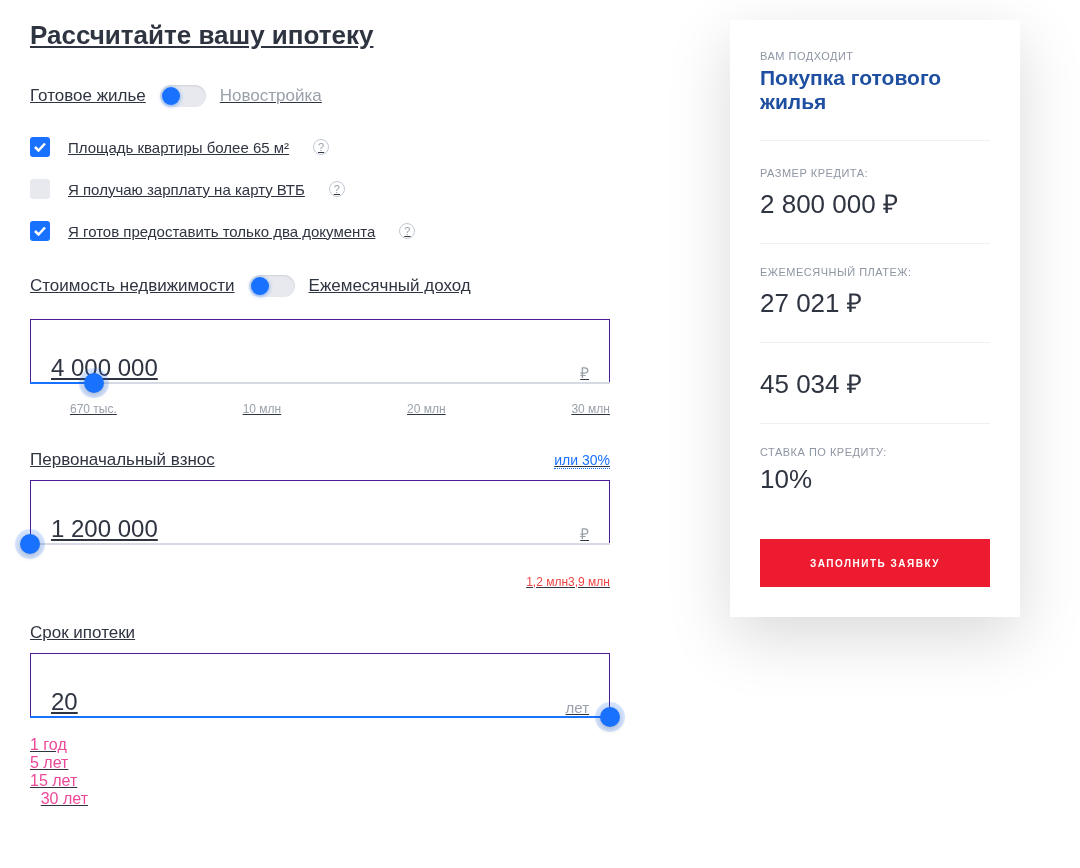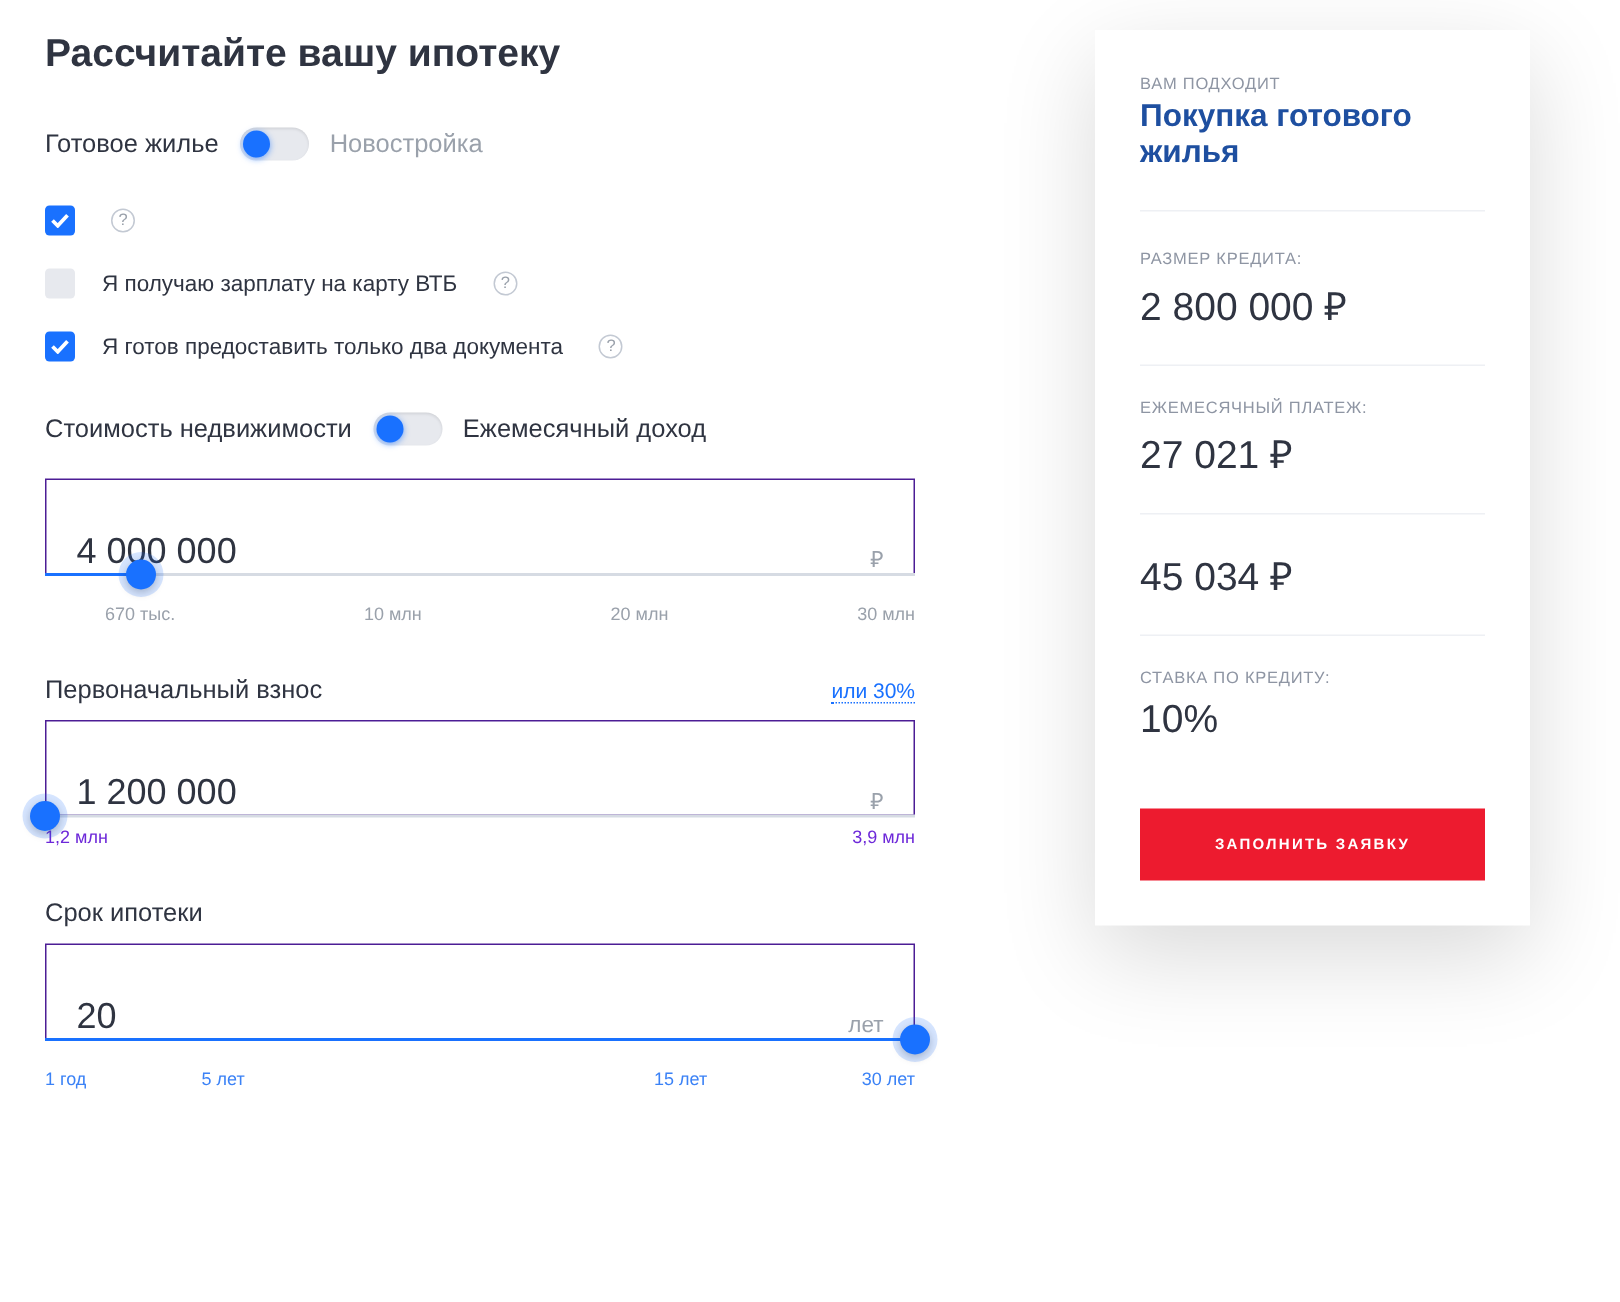--- a/index.html
+++ b/index.html
@@ -1,18 +1,18 @@
 <!DOCTYPE html>
 <html><head>
 <meta charset="utf-8">
 <style>
   * { box-sizing: border-box; margin: 0; padding: 0; }
   html, body { font-family: -apple-system, BlinkMacSystemFont, "Segoe UI", Arial, sans-serif; background:#fff; color:#2f3441; }
   .page { width:1080px; padding: 20px 30px 100px 30px; display:flex; gap:120px; align-items:flex-start;}
-  .left { width:580px; }
+  .left { width:580px;text-decoration:underline; }
   .right { width:290px; background:#fff; box-shadow:0 20px 60px rgba(0,0,0,.15); padding:30px 30px 30px 30px;}
   h1 { font-size:26px; font-weight:700; color:#2f3441; margin-bottom:34px;}
   
   .toggle-row { display:flex; align-items:center; gap:14px; font-size:17px; margin-bottom:30px;}
   .toggle-row .inactive { color:#9aa1ab; }
   .toggle {
     width:46px; height:22px; border-radius:11px; background:#e7e9ee;
     position:relative; display:inline-block; vertical-align:middle;
     box-shadow: inset 0 1px 2px rgba(0,0,0,.1);
   }
@@ -38,34 +38,34 @@
   .input-box { border:1px solid #4c1d95; height:64px; display:flex; align-items:flex-end; padding:0 20px; position:relative; }
   .input-val { font-size:24px; color:#2f3441; flex:1; }
   .unit { font-size:15px; color:#9aa1ab;}
   .track { height:2px; background:#d6dbe3; position:relative; margin-top:-1px;}
   .track .fill { position:absolute; left:0; top:0; height:2px; background:#1971ff;}
   .handle {
     position:absolute; width:20px; height:20px; border-radius:50%; background:#1971ff;
     top:-9px; margin-left:-10px; box-shadow:0 0 0 5px rgba(25,113,255,.18), 0 2px 6px rgba(0,0,0,.25);
   }
   .ticks { display:flex; justify-content:space-between; font-size:12px; color:#9aa1ab; margin-top:18px;margin-left:40px;}
-  .ticks2 { display:flex; justify-content:space-between; font-size:12px; color:#6d28d9; margin-top:6px;}
+  .ticks2 { display:flex; justify-content:flex-end; font-size:12px; color:#ef4444; margin-top:30px;}
   
   .right .small { font-size:11px; letter-spacing:.5px; color:#8e95a3; text-transform:uppercase;}
   .right .title { font-size:21px; color:#1e4fa0; font-weight:600; margin-top:4px; padding-bottom:26px; border-bottom:1px solid #eef0f4; margin-bottom:26px;}
   .right .item { padding-bottom:22px; border-bottom:1px solid #eef0f4; margin-bottom:22px;}
   .right .item:last-of-type { border-bottom:none;}
   .right .val { font-size:26px; color:#2f3441; margin-top:6px; font-weight:400;}
   .btn {
     width:100%; height:48px; background:#ed1b2f; color:#fff; text-transform:uppercase;
     letter-spacing:1.5px; font-size:10px; border:none; font-weight:600; margin-top:4px;
     display:flex; align-items:center; justify-content:center;
   }
   
-  .term-ticks { display:flex; font-size:12px; color:#3b82f6; margin-top:18px; }
+  .term-ticks { display:flex; font-size:16px; color:#ec4899; margin-top:18px;flex-direction:column; }
   .term-ticks span:nth-child(1){ width:18%; }
   .term-ticks span:nth-child(2){ width:52%; }
   .term-ticks span:nth-child(3){ width:20%; }
   .term-ticks span:nth-child(4){ width:10%; text-align:right; }
 </style>
 </head>
 <body>
 
 <div class="page">
   <div class="left">
@@ -76,20 +76,21 @@
       <span class="toggle"></span>
       <span class="inactive">Новостройка</span>
     </div>
 
     <div class="chk-row">
       <span class="chk on">
         <svg viewBox="0 0 12 10">
             <polyline points="1,5 4.5,8.5 11,1.5"></polyline>
           </svg>
       </span>
+      <span>Площадь квартиры более 65 м²</span>
       <span class="help">?</span>
     </div>
 
     <div class="chk-row">
       <span class="chk off"></span>
       <span>Я получаю зарплату на карту ВТБ</span>
       <span class="help">?</span>
     </div>
 
     <div class="chk-row">

